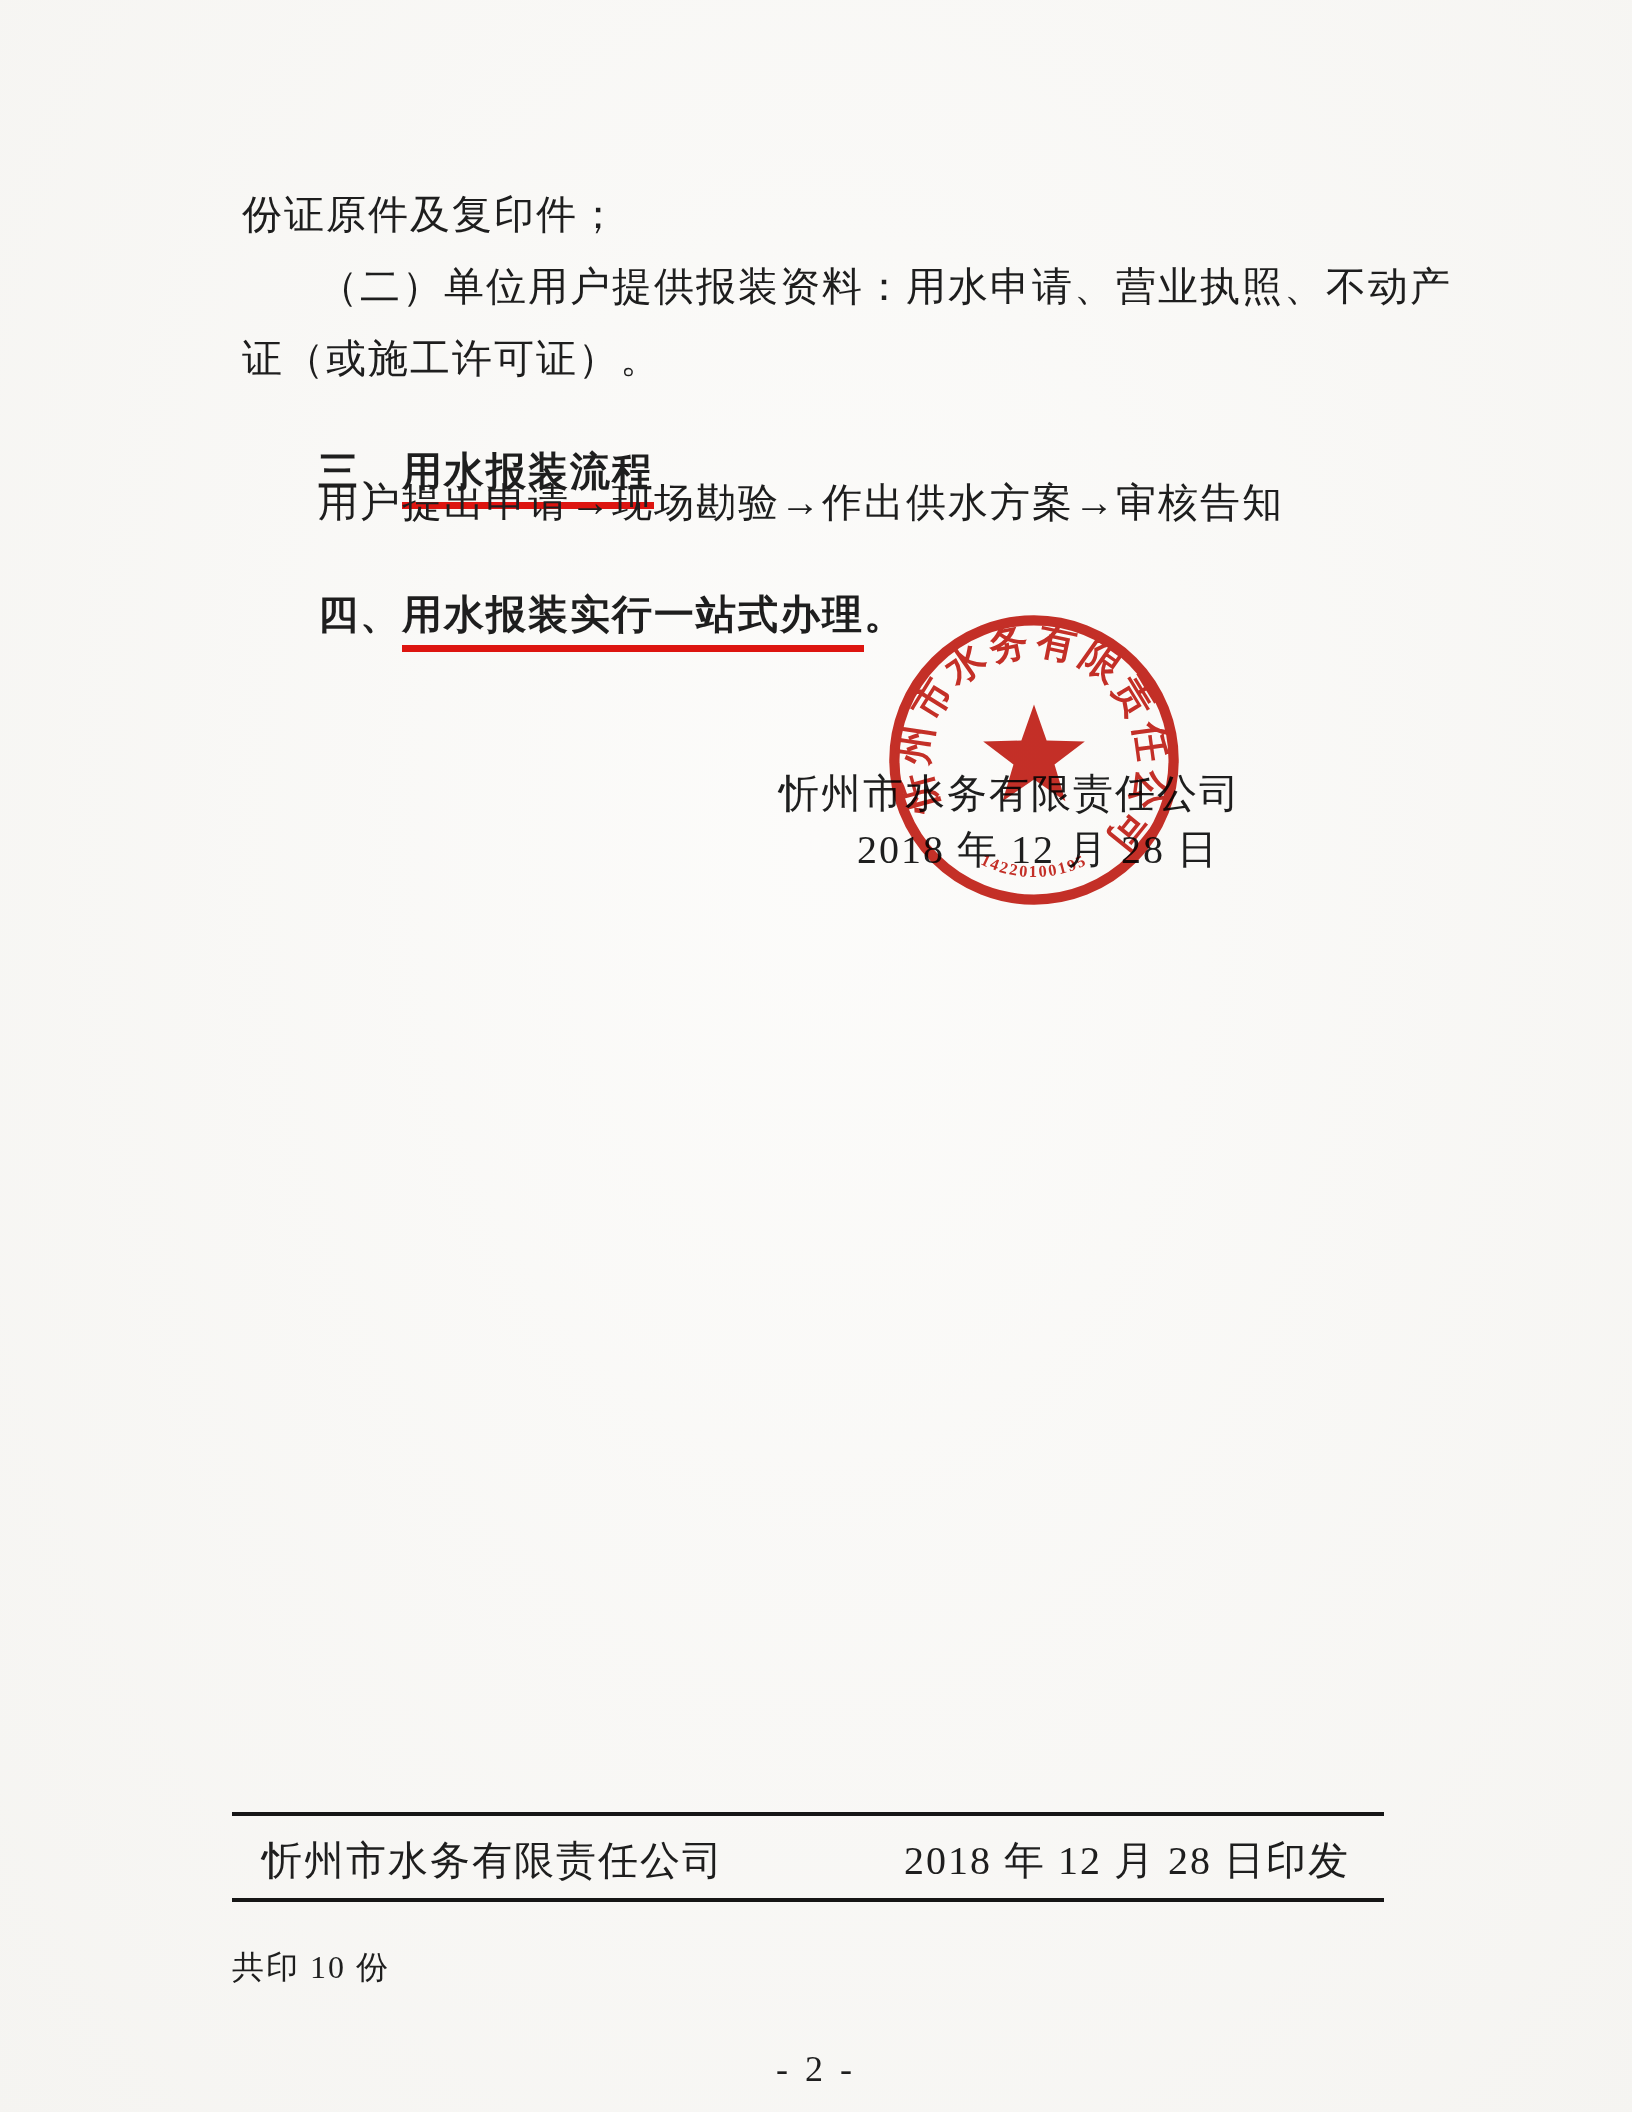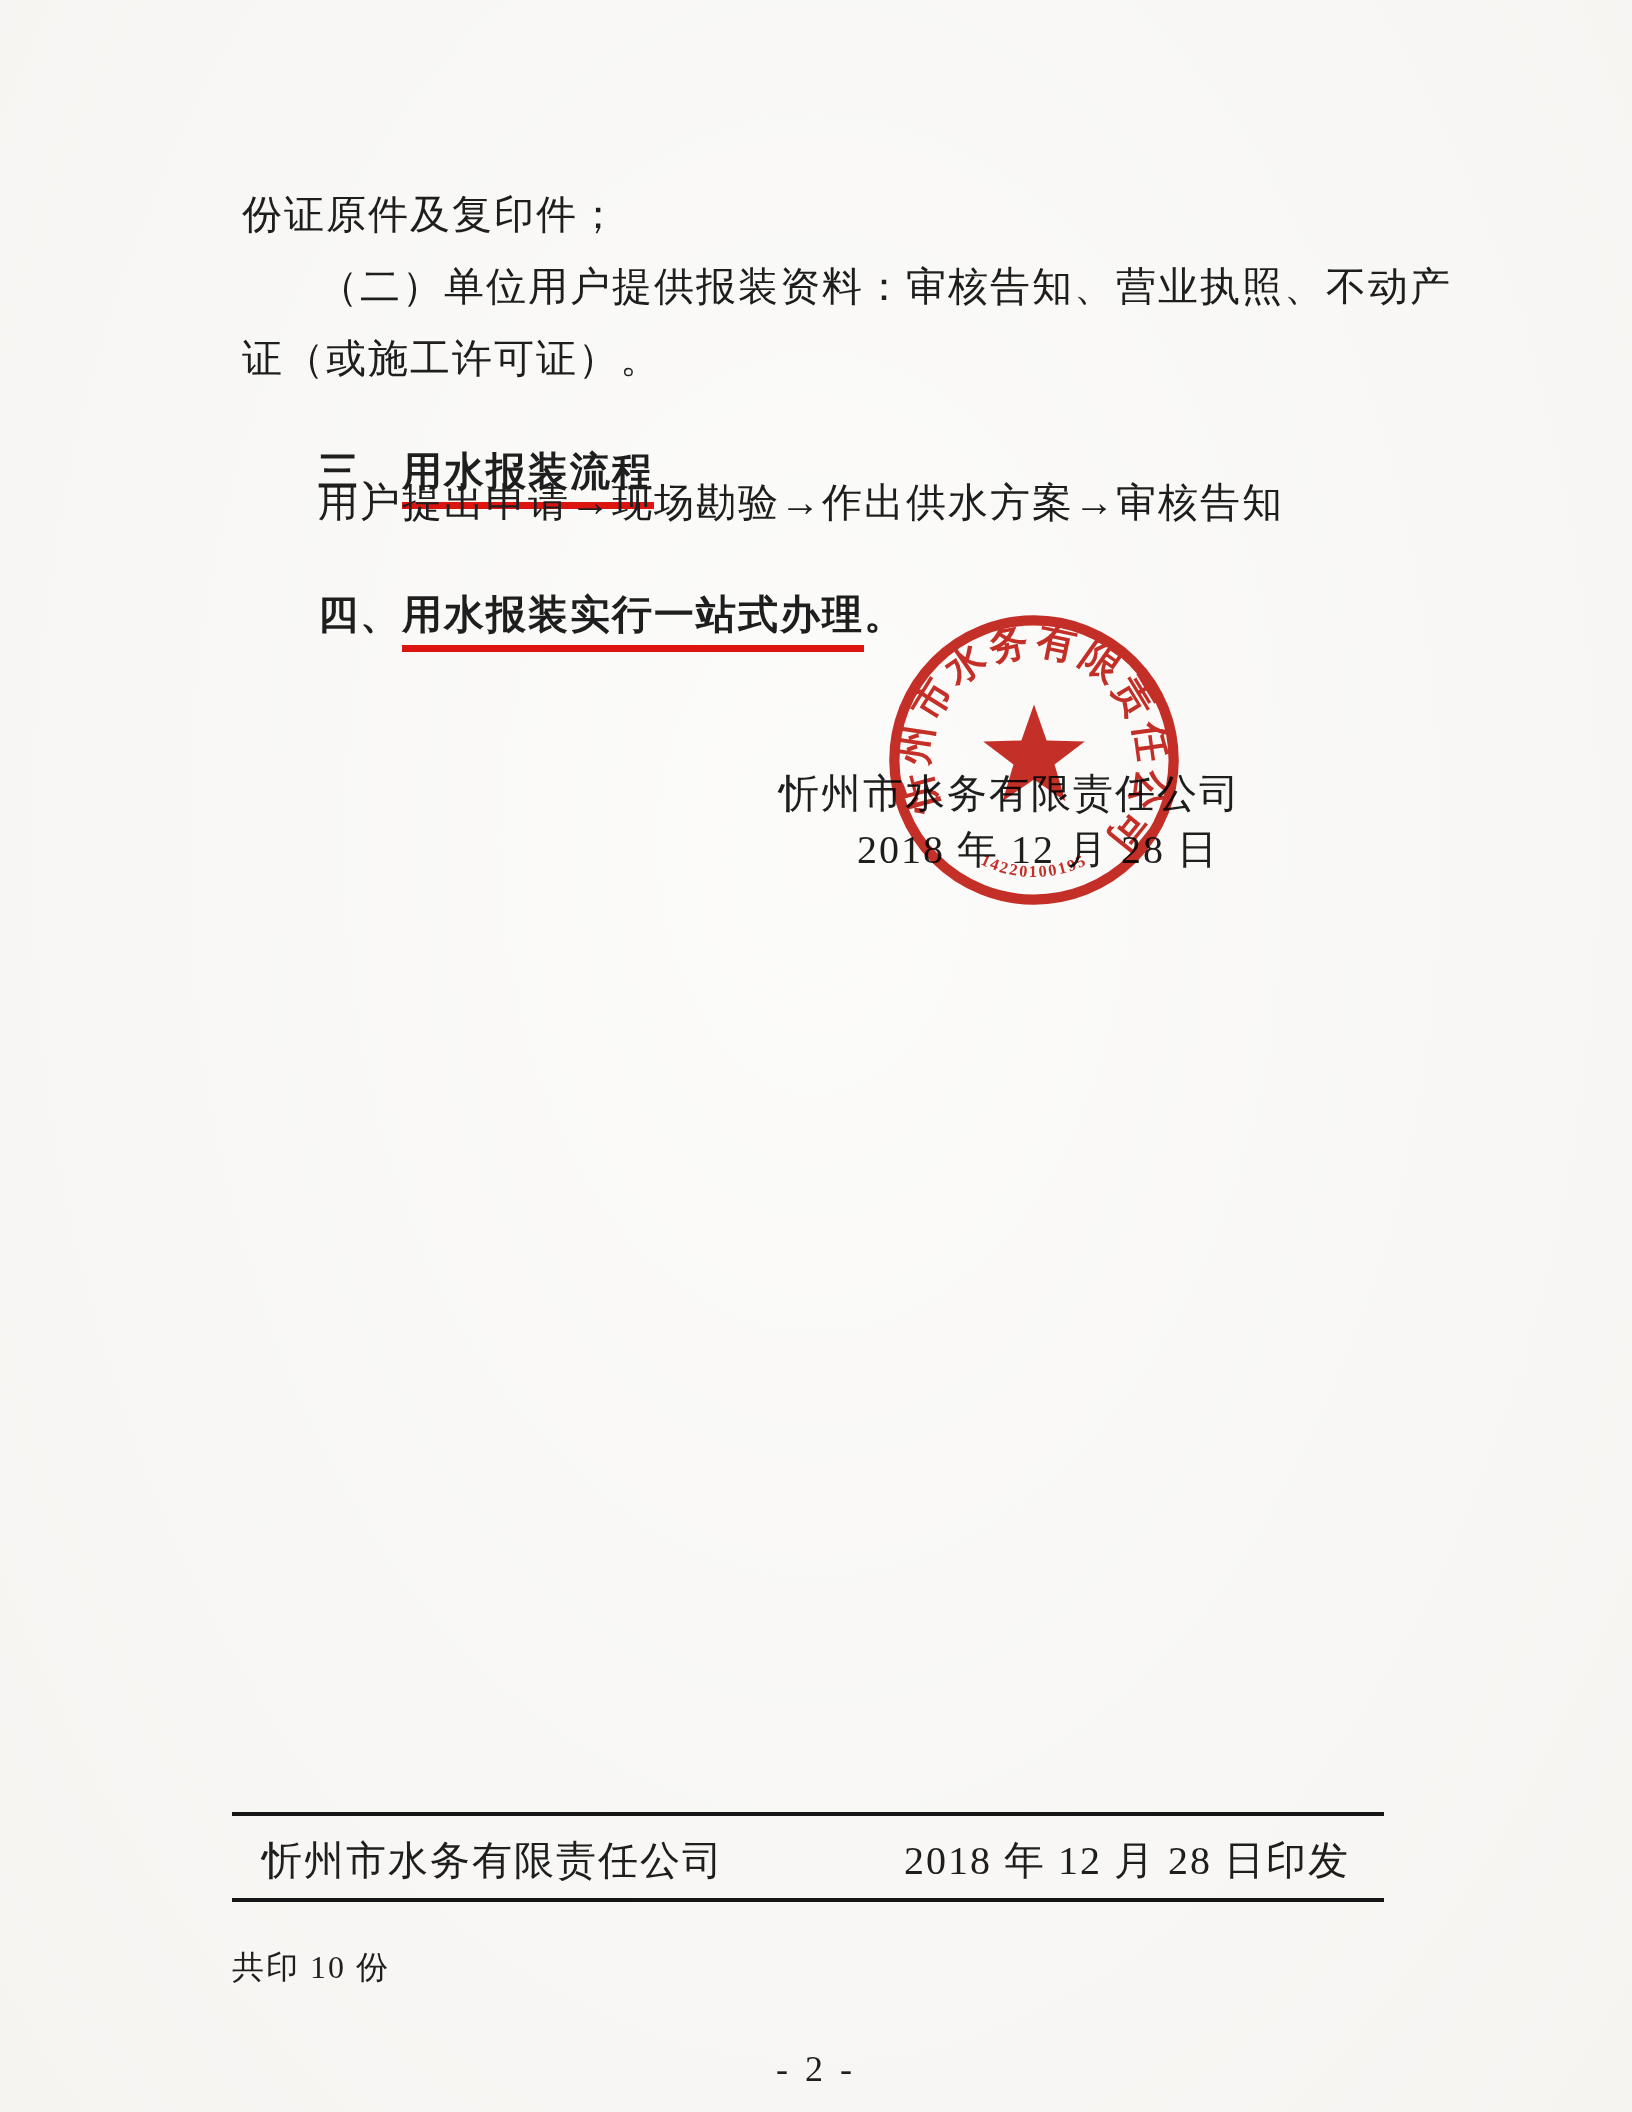--- a/index.html
+++ b/index.html
@@ -104,21 +104,21 @@
     letter-spacing:4px;
   }
 </style>
 </head>
 <body>
 
 <div class="page">
 
   <div class="line" style="left:242px;top:190px;">份证原件及复印件；</div>
 
-  <div class="line" style="left:318px;top:262px;">（二）单位用户提供报装资料：审核告知、营业执照、不动产</div>
+  <div class="line" style="left:318px;top:262px;">（二）单位用户提供报装资料：用水申请、营业执照、不动产</div>
 
   <div class="line" style="left:242px;top:334px;text-align:center;">证（或施工许可证）。</div>
 
   <div class="line heading" style="left:318px;top:404px;">
     <span>三、</span><span class="red-underline">用水报装流程</span>
   </div>
 
   <div class="line" style="left:318px;top:478px;">用户提出申请→现场勘验→作出供水方案→审核告知</div>
 
   <div class="line heading" style="left:318px;top:547px;">

